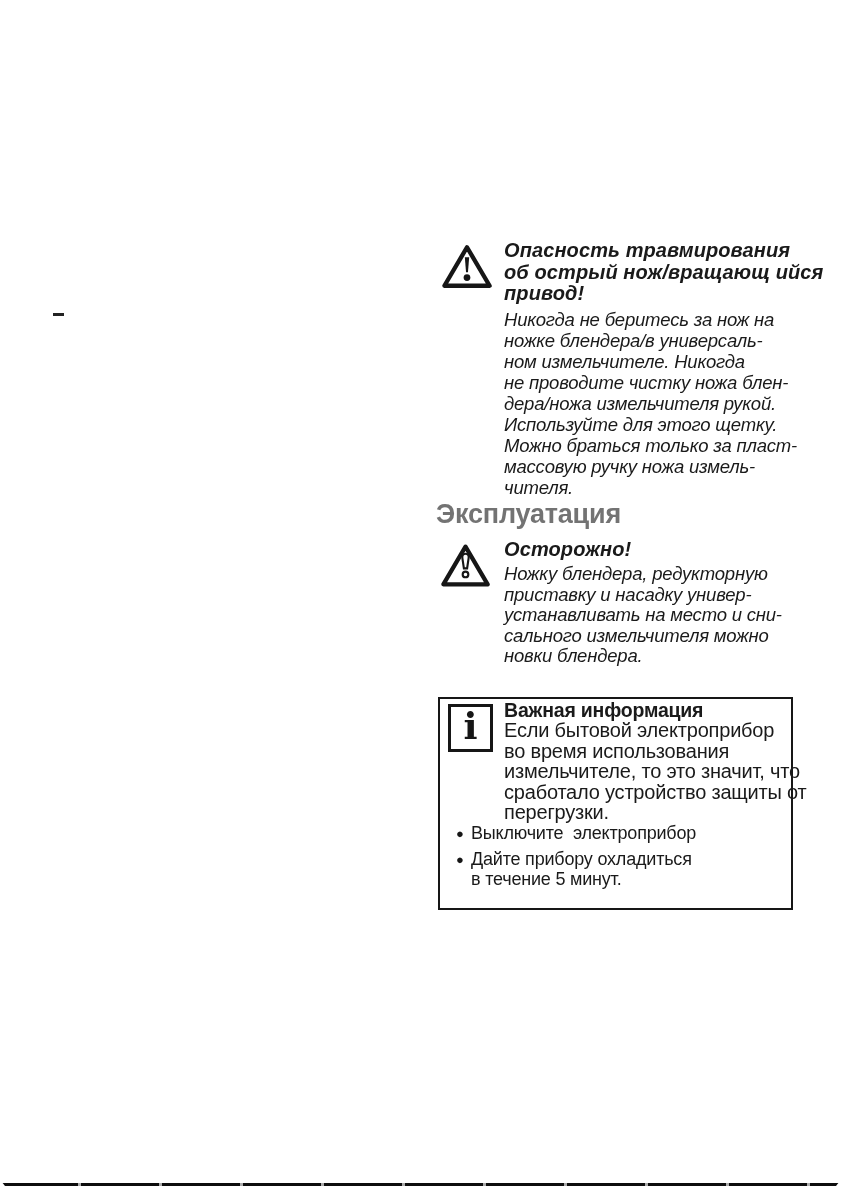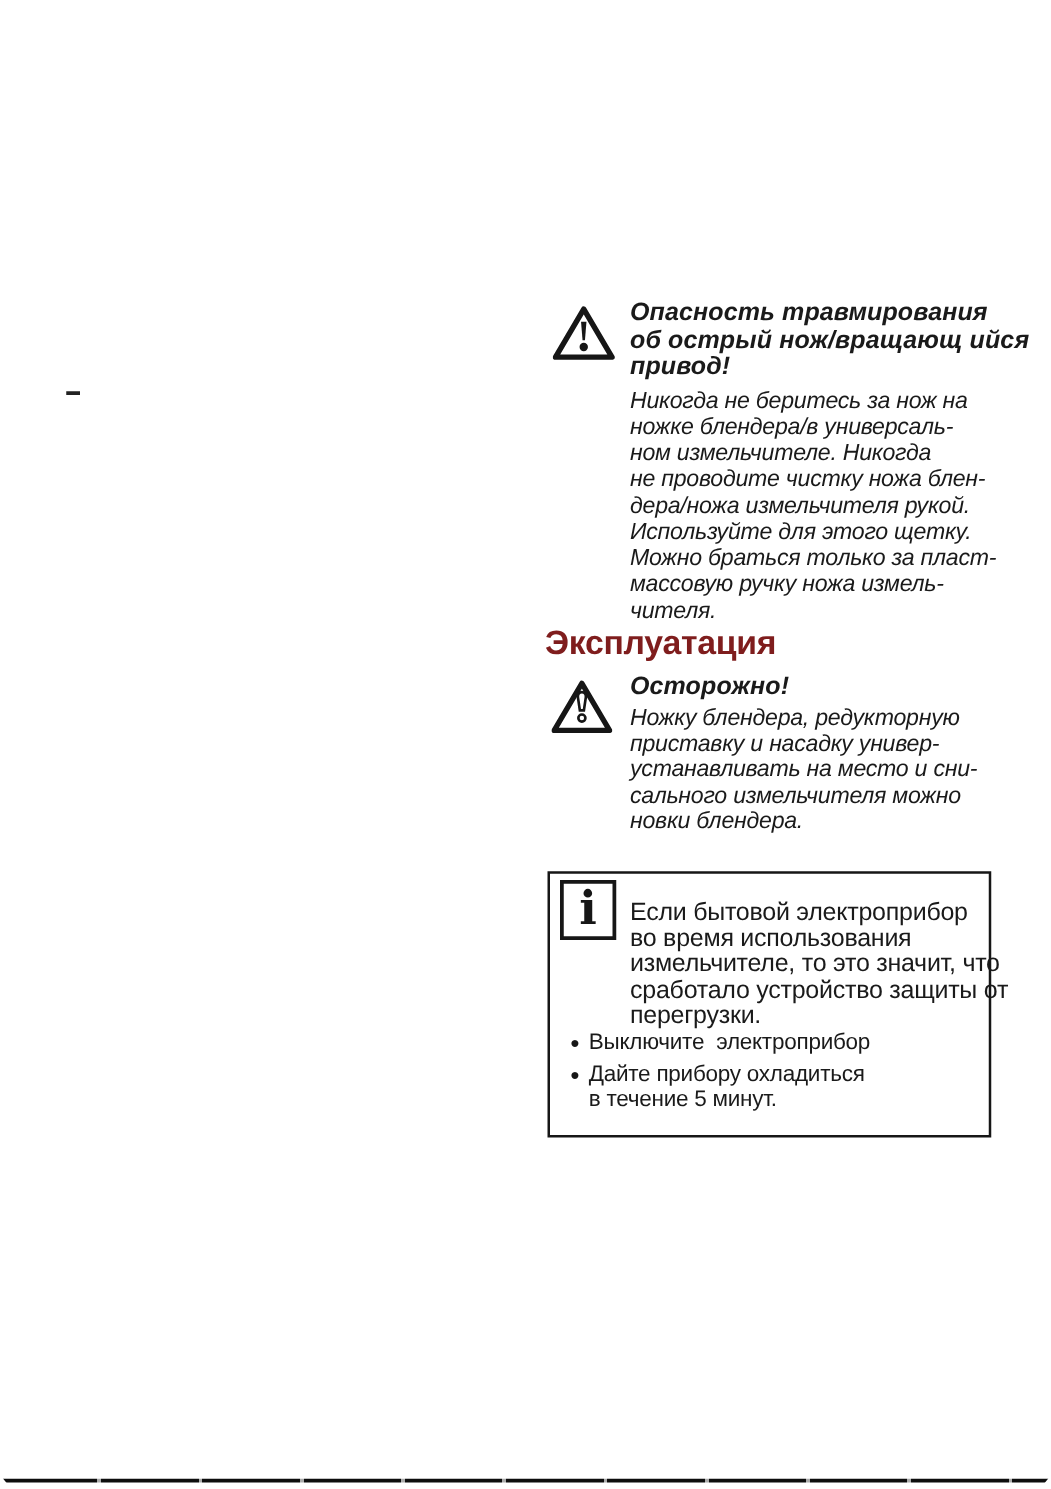--- a/index.html
+++ b/index.html
@@ -35,21 +35,21 @@
     font-size: 18.5px; line-height: 21px;
     letter-spacing: -0.2px;
   }
   .hazard-body  { top: 309px; }
   .caution-body { top: 564px; line-height: 20.5px; }
 
   
   .op-heading {
     left: 436px; top: 499px; margin: 0;
     font-weight: 700; font-size: 27px; line-height: 30px;
-    letter-spacing: -0.2px; color: #7f1d1d;
+    letter-spacing: -0.2px; color: #737373;
   }
 
   
   .info-box {
     left: 438px; top: 697px;
     width: 351px; height: 209px;
     border: 2px solid #161616;
     background: #ffffff;
   }
   .info-icon {
@@ -141,20 +141,21 @@
       <span class="line">Ножку блендера, редукторную</span>
       <span class="line">приставку и насадку универ-</span>
       <span class="line">устанавливать на место и сни-</span>
       <span class="line">сального измельчителя можно</span>
       <span class="line">новки блендера.</span>
     </div>
   </section>
 
   <section class="abs info-box">
     <div class="abs info-icon">i</div>
+    <h3 class="abs info-title">Важная информация</h3>
     <div class="abs info-body">
       <span class="line">Если бытовой электроприбор</span>
       <span class="line">во время использования</span>
       <span class="line">измельчителе, то это значит, что</span>
       <span class="line">сработало устройство защиты от</span>
       <span class="line">перегрузки.</span>
     </div>
     <ul class="abs info-bullets">
       <li>
         <span class="bullet-dot">●</span>

